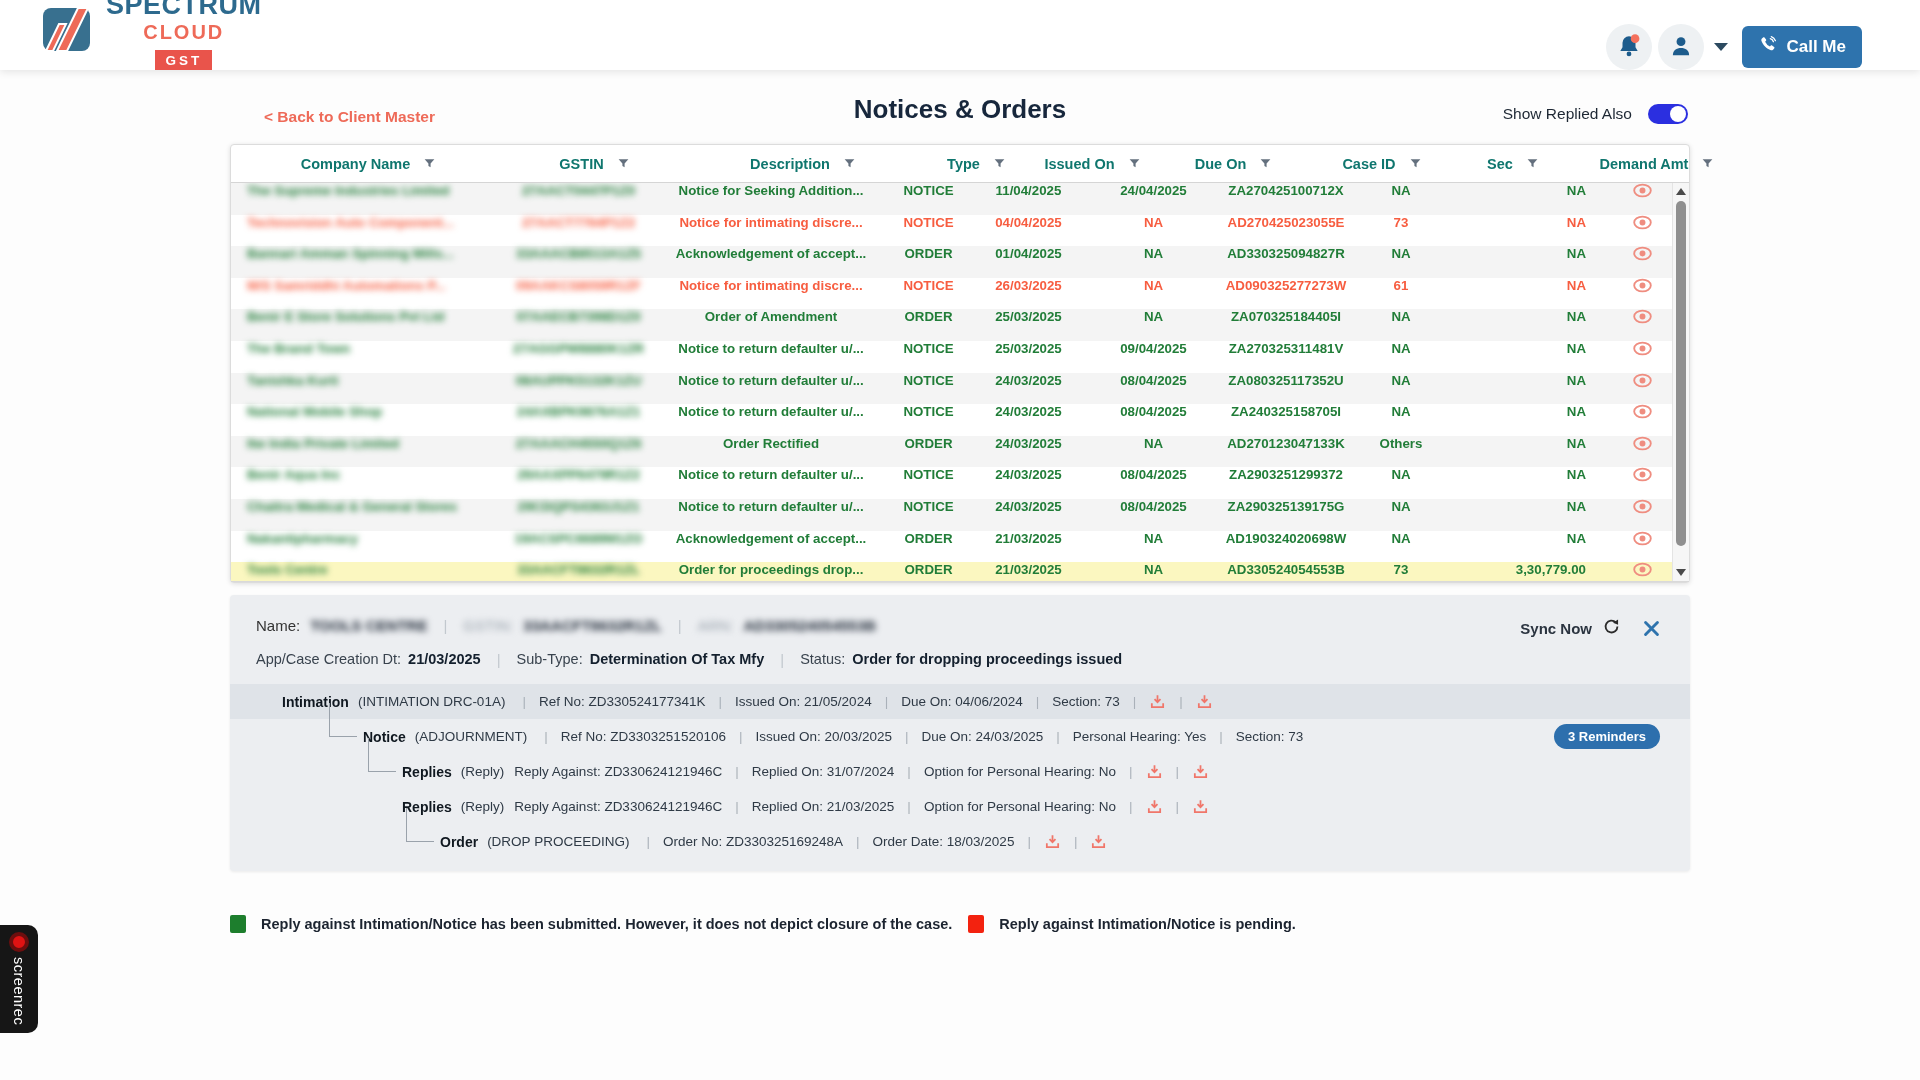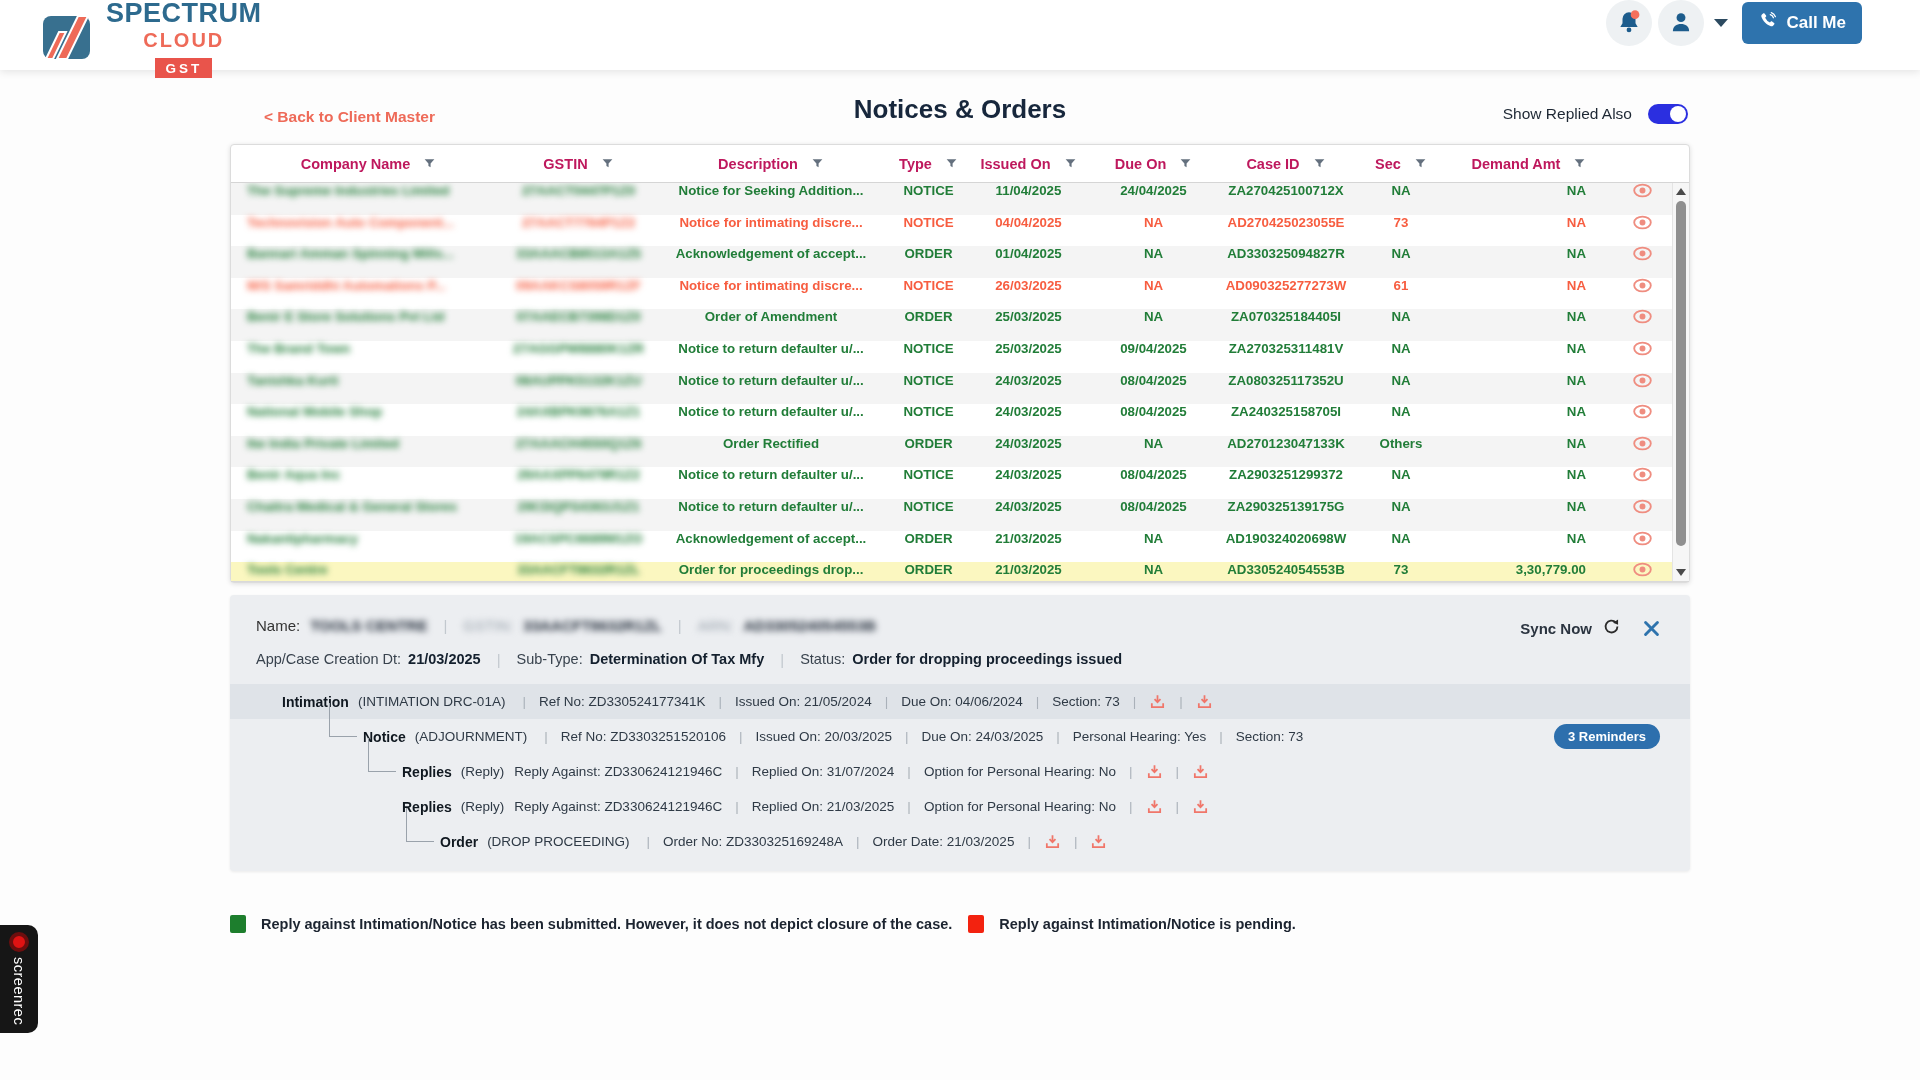--- a/index.html
+++ b/index.html
@@ -1,21 +1,21 @@
 <!DOCTYPE html>
 <html style="--brand-blue: #2d6a8e; --brand-salmon: #ee6a58; --gst-red: #e9544b; --link-blue: #2e73ad; --toggle-blue: #2b2fe0; --replied-green: #217d38; --pending-red: #f75d40; --eye-salmon: #ef8d80; --download-salmon: #f0766a; --badge-blue: #2d6fad; --legend-green: #1d7e2d; --legend-red: #f3220f; --header-icon-blue: #1d5c8c;"><head>
 <meta charset="utf-8">
 <style>
   * { margin:0; padding:0; box-sizing:border-box; }
   html,body { width:1920px; height:1080px; overflow:hidden; background:#fdfdfd;
               font-family:"Liberation Sans", sans-serif; }
 
   
   .topbar { height:70px; background:#fff; box-shadow:0 2px 8px rgba(0,0,0,.10);
-            display:flex; align-items:flex-start; justify-content:space-between;
+            display:flex; align-items:flex-end; justify-content:space-between;
             padding:0 58px 0 42px; position:relative; z-index:9; }
   .logo { display:flex; align-items:center; gap:12px; }
   .logo-text .top { font-size:27px; font-weight:800; color:var(--brand-blue); letter-spacing:.5px; line-height:1; }
   .logo-text .bottom { display:flex; align-items:center; gap:8px; margin-top:3px;flex-direction:column; }
   .logo-cloud { font-size:20px; font-weight:700; color:var(--brand-salmon); letter-spacing:2px; line-height:1; }
   .gst-badge { background:var(--gst-red); color:#fff; font-weight:800; font-size:13.5px;
                padding:2.5px 10px; letter-spacing:3px; }
   .header-right { display:flex; align-items:center; }
   .icon-circle { width:46px; height:46px; border-radius:50%; background:#eef1f3; border:none;
                  display:flex; align-items:center; justify-content:center; position:relative;
@@ -36,21 +36,21 @@
                  gap:16px; font-size:15.5px; color:#1d2733; }
   .switch { width:40px; height:20px; border-radius:10px; background:var(--toggle-blue);
             position:relative; cursor:pointer; }
   .switch .knob { position:absolute; right:2px; top:2px; width:16px; height:16px;
                   border-radius:50%; background:#fff; }
 
   
   .table-card { margin:0 230px; background:#fff; border:1px solid #dcdcdc; border-radius:4px;
                 box-shadow:0 1px 5px rgba(0,0,0,.13); position:relative; }
   .thead { display:flex; height:38px; align-items:center; border-bottom:1px solid #d5d5d5;
-           font-weight:700; font-size:14.5px; color:#be185d; }
+           font-weight:700; font-size:14.5px; color:#0f766e;gap:16px; }
   .th { display:flex; align-items:center; justify-content:center; gap:13px; flex:none; }
   .funnel { display:flex; align-items:center; cursor:pointer; }
   .tbody { height:399px; overflow:hidden; position:relative; border-bottom:1px solid #d9d9d9; }
   .trow { display:flex; height:31.6px; align-items:flex-start; font-size:13.3px; font-weight:600; cursor:pointer; }
   .trow:nth-child(odd) { background:#f4f4f4; }
   .trow.highlight { background:#fbf7c0 !important; }
   .trow.replied { color:var(--replied-green); }
   .trow.pending { color:var(--pending-red); }
   .td { flex:none; text-align:center; overflow:hidden; white-space:nowrap; }
   .td.left { text-align:left; padding-left:16px; }
@@ -613,21 +613,21 @@
           </svg>
         </span>
       </div>
       <div class="trow2" style="padding-left: 210px;">
         <span class="elbow" style="left: 176px;"></span>
         <span class="t-title">Order</span>
         <span class="t-sub">(DROP PROCEEDING)</span>
         <span class="t-sep">|</span>
         <span>Order No: ZD330325169248A</span>
         <span class="t-sep">|</span>
-        <span>Order Date: 21/03/2025</span>
+        <span>Order Date: 18/03/2025</span>
         <span class="t-sep">|</span>
         <span class="t-dl">
           <svg width="17" height="17" viewBox="0 0 24 24">
             <path d="M12 3v9.5M7.8 8.8l4.2 4.2 4.2-4.2" stroke="#f0766a" stroke-width="2.5" fill="none"></path>
             <path d="M4 14.5V20h16v-5.5" stroke="#f0766a" stroke-width="2.5" fill="none"></path>
           </svg>
         </span>
         <span class="t-sep">|</span>
         <span class="t-dl">
           <svg width="17" height="17" viewBox="0 0 24 24">

